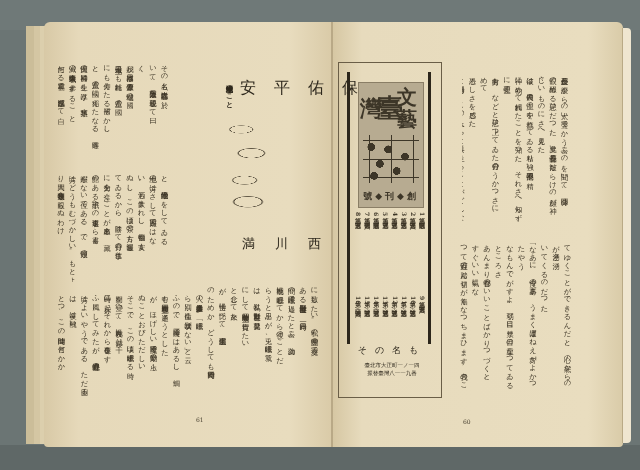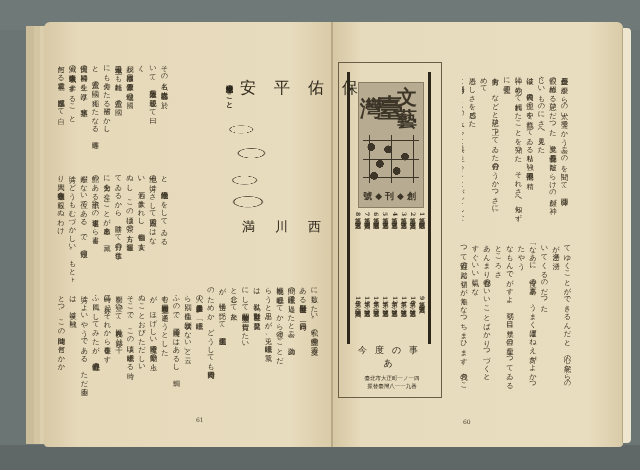--- a/index.html
+++ b/index.html
@@ -154,21 +154,21 @@
     <div>は、私は「野口英世」を見習ひ</div>
     <div>にして四時間主義を實行したい</div>
     <div>と念じて來た。</div>
     <div>が、博士に比べて、生來虛弱</div>
     <div>のためか、どうしても四時間で</div>
   </div>
 
 <div class="sub-head" style="left:224px; top:80px;">土地饅頭のこと</div>
 <div class="title-h" style="left:240px; top:78px;">安平佑保</div>
 <div class="illus"></div>
-<div class="author-h" style="left:242px; top:218px;">満川西</div>
+<div class="author-h" style="left:242px; top:235px;">満川西</div>
 <div class="pageno" style="left:196px; top:416px;">61</div>
 
 <div class="vcol" style="left:462px; top:72px; width:108px; height:150px;" id="rp-upper">
     <div>蓋長疊が腹からの太い聲でかう云ふのを聞いて、國分は</div>
     <div>眼の醒める思ひだつた。土臭い蓋長疊の皺だらけの顔が神</div>
     <div>々しいものにさへ見えた。</div>
     <div>彼は、農民の血の中を流れてゐる粘り強い不撓不屈の精</div>
     <div>神に初めて觸れたことを知つた。それさへ知らずに更生の</div>
     <div>方向を、などと思ひ上つてゐた自分のうかつさに、改めて</div>
     <div>恐ろしさを感じた。</div>
@@ -213,16 +213,16 @@
     <div class="issue"><b>第10號</b><span> 〇・三五（送三）</span></div>
     <div class="issue"><b>第11號</b><span> 〇・三五（送三）</span></div>
     <div class="issue"><b>第12號</b><span> 〇・三五（送三）</span></div>
     <div class="issue"><b>第13號</b><span> 〇・三五（送三）</span></div>
     <div class="issue"><b>第14號</b><span> 〇・三五（送一）</span></div>
     <div class="issue"><b>第15號</b><span> 〇・三五（送三）</span></div>
     <div class="issue"><b>第16號</b><span> 〇・四六（送一）</span></div>
   </div>
 
 <div class="ad-pub">
-  <div class="name">今度の事あ</div>
+  <div class="name">その名も</div>
   <div class="addr">臺北市大正町一ノ一四</div>
   <div class="addr" style="margin-top:0">振替臺灣八一一九番</div>
 </div>
 
 </body></html>

